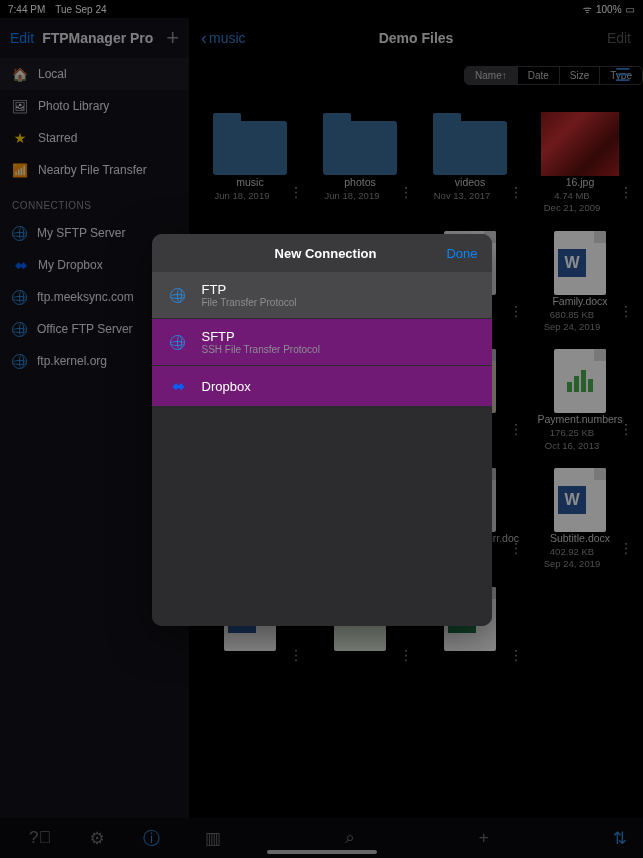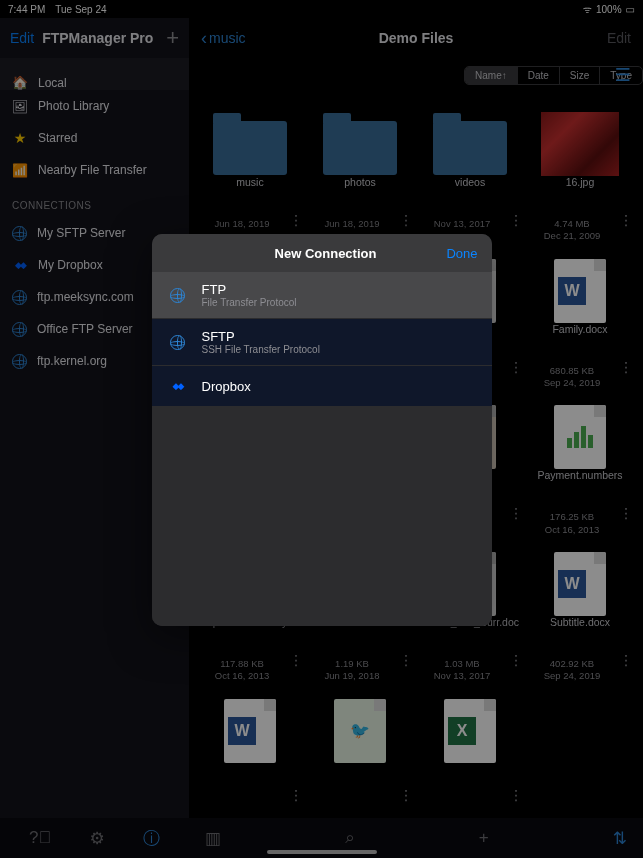--- a/index.html
+++ b/index.html
@@ -10,21 +10,21 @@
     .status-right { display: flex; align-items: center; gap: 4px; }
 
     .app { display: flex; height: 828px; }
     .sidebar { width: 189px; background: #13131a; display: flex; flex-direction: column; }
     .sb-header { height: 40px; display: flex; align-items: center; padding: 0 10px; }
     .sb-header .edit { color: #0a84ff; font-size: 14px; }
     .sb-header .title { flex: 1; text-align: left; font-weight: 600; font-size: 14px; color: #e5e5ea; padding-left: 8px; }
     .sb-header .plus { font-size: 22px; color: #8e8e93; font-weight: 300; }
 
     .sb-item { height: 32px; display: flex; align-items: center; padding: 0 12px; gap: 10px; font-size: 12px; color: #e5e5ea; cursor: pointer; }
-    .sb-item.active { background: #1c1c24; align-items: flex-end; }
+    .sb-item.active { background: #1c1c24; }
 
     .sb-section { padding: 14px 12px 6px; font-size: 10px; color: #8e8e93; letter-spacing: 0.5px; }
 
     .icon { width: 16px; height: 16px; display: inline-flex; align-items: center; justify-content: center; flex-shrink: 0; }
     .icon-home::before { content: "\1F3E0"; font-size: 13px; }
     .icon-photos::before { content: "\1F5BC"; font-size: 13px; }
     .icon-star { color: #ffcc00; }
     .icon-star::before { content: "\2605"; font-size: 14px; }
     .icon-nearby::before { content: "\1F4F6"; font-size: 13px; color: #30c9d6; }
     .icon-globe { border: 1.3px solid #2d84d3; border-radius: 50%; width: 15px; height: 15px; position: relative; }
@@ -61,36 +61,36 @@
     .doc-txt { background: #f5f5f5; }
     .doc-txt .lines { width: 30px; height: 28px; background: repeating-linear-gradient(#ccc 0 2px, transparent 2px 5px); }
     .doc-key { background: #fafafa; }
     .doc-key .blue { width: 36px; height: 22px; background: #1976d2; margin-top: -8px; }
     .doc-num { background: #fff; }
     .doc-num .bars { display: flex; gap: 2px; align-items: flex-end; height: 22px; }
     .doc-num .bars span { width: 5px; background: #4cad50; }
     .doc-bird { background: #e8f4e4; }
 
     .fname { font-size: 10.5px; color: #c7c7cc; text-align: center; max-width: 100px; white-space: nowrap; overflow: hidden; text-overflow: ellipsis; }
-    .meta-row { display: flex; align-items: flex-start; width: 100%; padding: 2px 4px 0 0; margin-top: 28px; }
+    .meta-row { display: flex; align-items: flex-start; width: 100%; padding: 2px 4px 0 0; }
     .meta { flex: 1; text-align: center; font-size: 9.5px; color: #8e8e93; line-height: 1.3; }
     .dots { width: 12px; color: #8e8e93; font-size: 14px; line-height: 0.4; cursor: pointer; text-align: center; }
 
     .bottom-bar { position: absolute; bottom: 0; left: 0; width: 643px; height: 40px; background: #0a0a0f; display: flex; }
     .bb-left { width: 189px; display: flex; align-items: center; justify-content: space-around; padding: 0 10px; }
     .bb-right { flex: 1; display: flex; align-items: center; justify-content: space-between; padding: 0 16px; }
     .bb-icon { color: #6e6e73; font-size: 17px; cursor: pointer; }
     .bb-icon.active { color: #2d84d3; }
 
     .overlay { position: absolute; inset: 0; background: rgba(0,0,0,0.45); display: flex; align-items: flex-start; justify-content: center; padding-top: 234px; }
     .modal { width: 340px; background: #2c2c2e; border-radius: 10px; overflow: hidden; box-shadow: 0 10px 40px rgba(0,0,0,0.5); }
     .mod-header { height: 38px; display: flex; align-items: center; justify-content: center; position: relative; background: #3a3a3c; }
     .mod-title { font-size: 13px; font-weight: 600; color: #fff; padding-left: 8px; }
     .mod-done { position: absolute; right: 14px; color: #0a84ff; font-size: 13px; font-weight: 500; cursor: pointer; }
-    .mod-list { background: #0f172a; }
+    .mod-list { background: #701a75; }
     .mod-item { display: flex; align-items: center; padding: 10px 16px; gap: 14px; border-bottom: 1px solid #2c2c2e; cursor: pointer; }
     .mod-item:last-child { border-bottom: none; }
     .mod-item.sel { background: #48484a; }
     .mod-icon-wrap { width: 20px; height: 20px; display: flex; align-items: center; justify-content: center; }
     .mod-texts { display: flex; flex-direction: column; }
     .mod-label { font-size: 13px; color: #fff; font-weight: 500; }
     .mod-sub { font-size: 10px; color: #8e8e93; }
     .mod-body { height: 220px; background: #2c2c2e; }
 
     .home-indicator { position: absolute; bottom: 4px; left: 50%; transform: translateX(-50%); width: 110px; height: 4px; background: #666; border-radius: 2px; }

